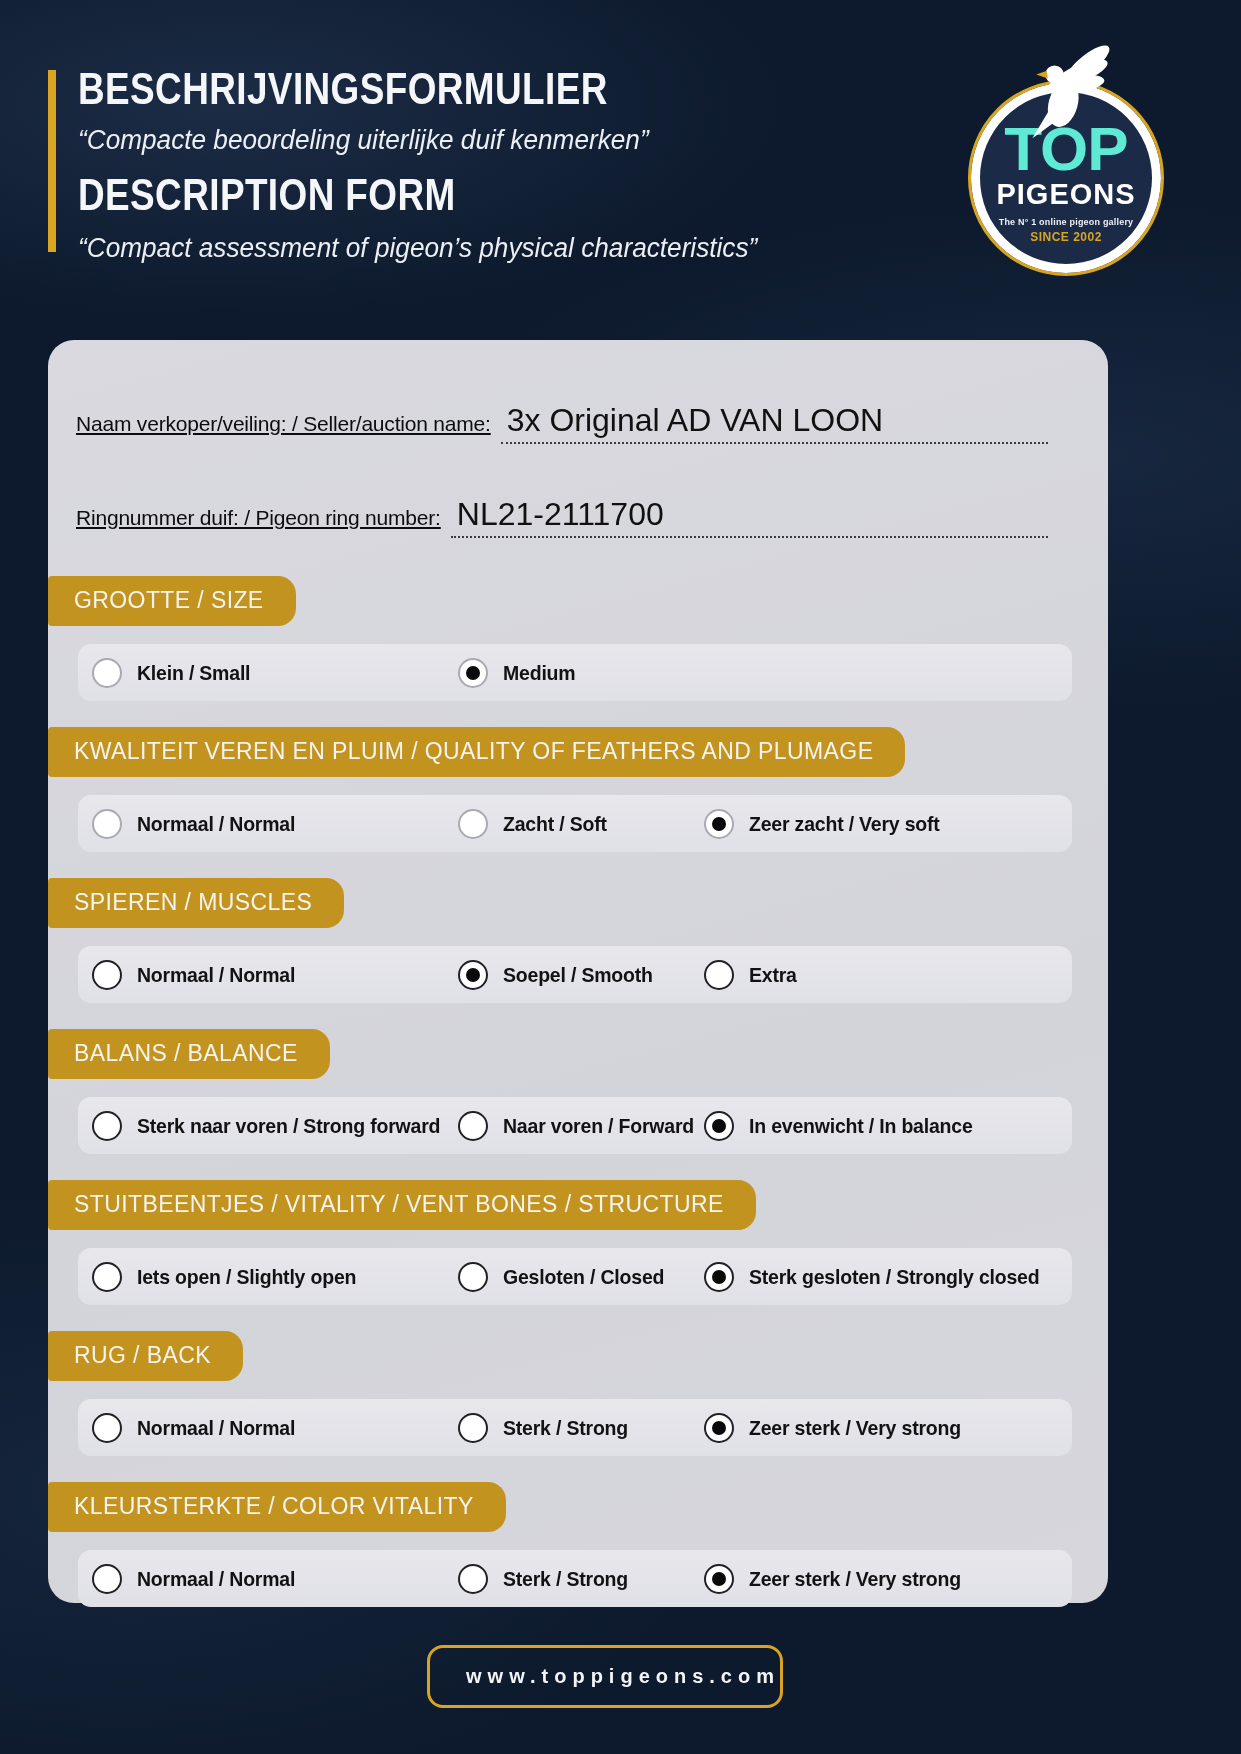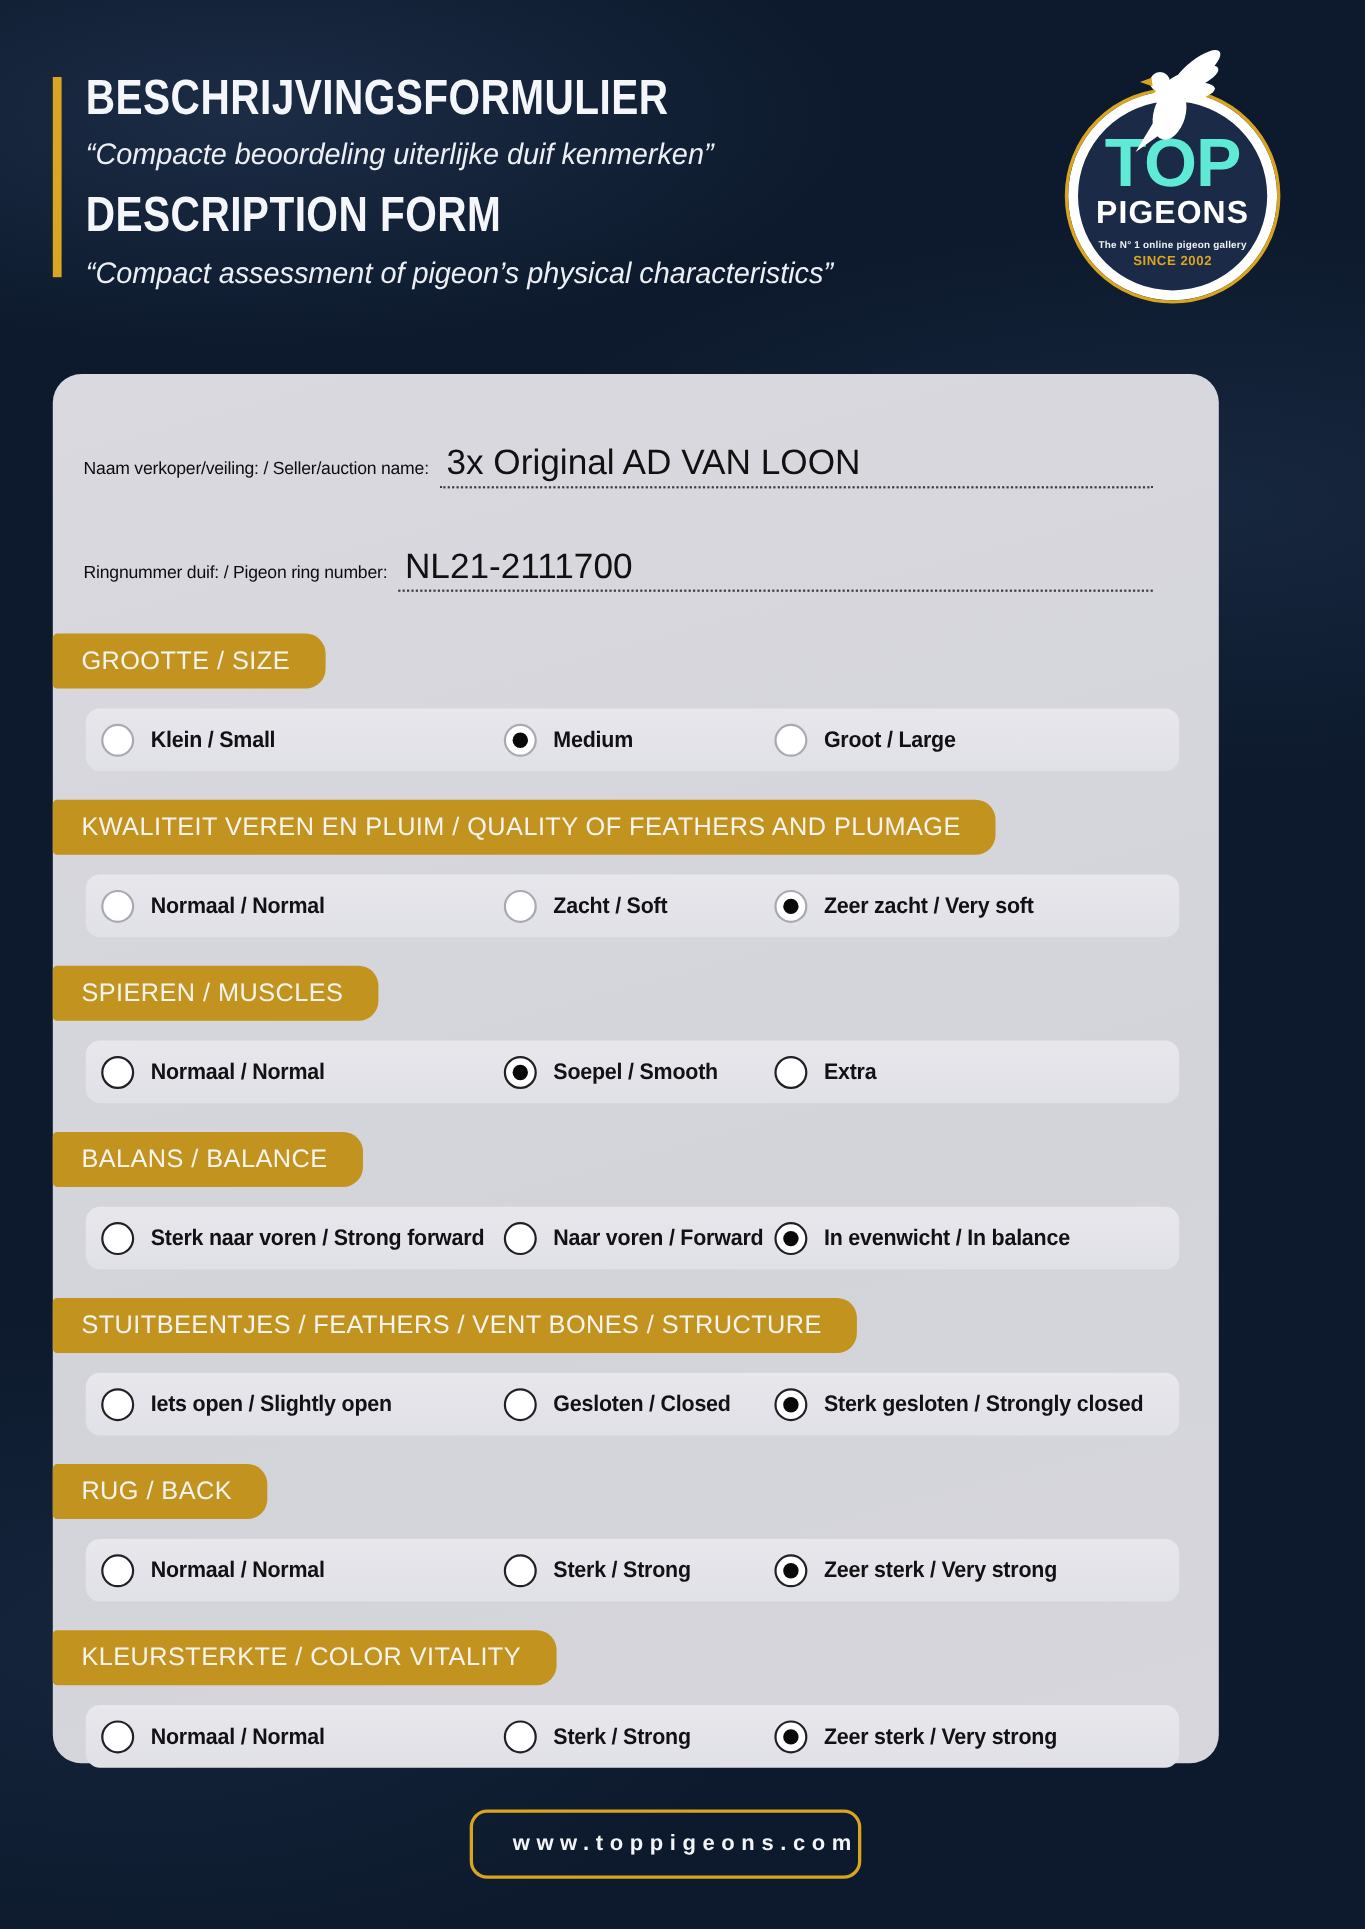--- a/index.html
+++ b/index.html
@@ -43,21 +43,21 @@
   .dove { position:absolute; left:52px; top:0px; width:118px; height:106px; z-index:2; }
 
   
   .card {
     position:absolute; left:48px; top:340px; width:1060px; height:1263px;
     background:linear-gradient(165deg,#d9d9df 0%, #d3d3da 60%, #d6d6dc 100%);
     border-radius:26px; padding:62px 0 0 0;
   }
   .field-row { display:flex; align-items:baseline; margin:0 60px 0 28px; }
   .field-row.second { margin-top:52px; }
-  .field-label { font-size:16px; color:#0d0d0f; white-space:nowrap; letter-spacing:-.2px; }
+  .field-label { font-size:21px; color:#0d0d0f; white-space:nowrap; letter-spacing:-.2px;text-decoration:underline; }
   .field-value-line {
     flex:1; margin-left:10px; border-bottom:2px dotted #3c3c40; padding:0 4px 3px 6px;
   }
   .field-value { font-size:32px; color:#111; letter-spacing:0px; white-space:nowrap; }
 
   
   .sections { margin-top:38px; }
   .section { margin-top:26px; }
   .section:first-child { margin-top:0; }
   .badge {
@@ -148,24 +148,20 @@
     <div class="sections">
         <div class="section light-ring"><div class="badge">GROOTTE / SIZE</div><div class="strip">
             <div class="opt c0">
               <div class="radio"></div>
               <div class="olabel">Klein / Small</div>
             </div>
             <div class="opt c1">
               <div class="radio sel"></div>
               <div class="olabel">Medium</div>
             </div>
-            <div class="opt c2">
-              <div class="radio"></div>
-              <div class="olabel">Groot / Large</div>
-            </div>
           </div></div>
         <div class="section light-ring"><div class="badge">KWALITEIT VEREN EN PLUIM / QUALITY OF FEATHERS AND PLUMAGE</div><div class="strip">
             <div class="opt c0">
               <div class="radio"></div>
               <div class="olabel">Normaal / Normal</div>
             </div>
             <div class="opt c1">
               <div class="radio"></div>
               <div class="olabel">Zacht / Soft</div>
             </div>
@@ -195,21 +191,21 @@
             </div>
             <div class="opt c1">
               <div class="radio"></div>
               <div class="olabel">Naar voren / Forward</div>
             </div>
             <div class="opt c2">
               <div class="radio sel"></div>
               <div class="olabel">In evenwicht / In balance</div>
             </div>
           </div></div>
-        <div class="section"><div class="badge">STUITBEENTJES / FEATHERS / VENT BONES / STRUCTURE</div><div class="strip">
+        <div class="section"><div class="badge">STUITBEENTJES / VITALITY / VENT BONES / STRUCTURE</div><div class="strip">
             <div class="opt c0">
               <div class="radio"></div>
               <div class="olabel">Iets open / Slightly open</div>
             </div>
             <div class="opt c1">
               <div class="radio"></div>
               <div class="olabel">Gesloten / Closed</div>
             </div>
             <div class="opt c2">
               <div class="radio sel"></div>

